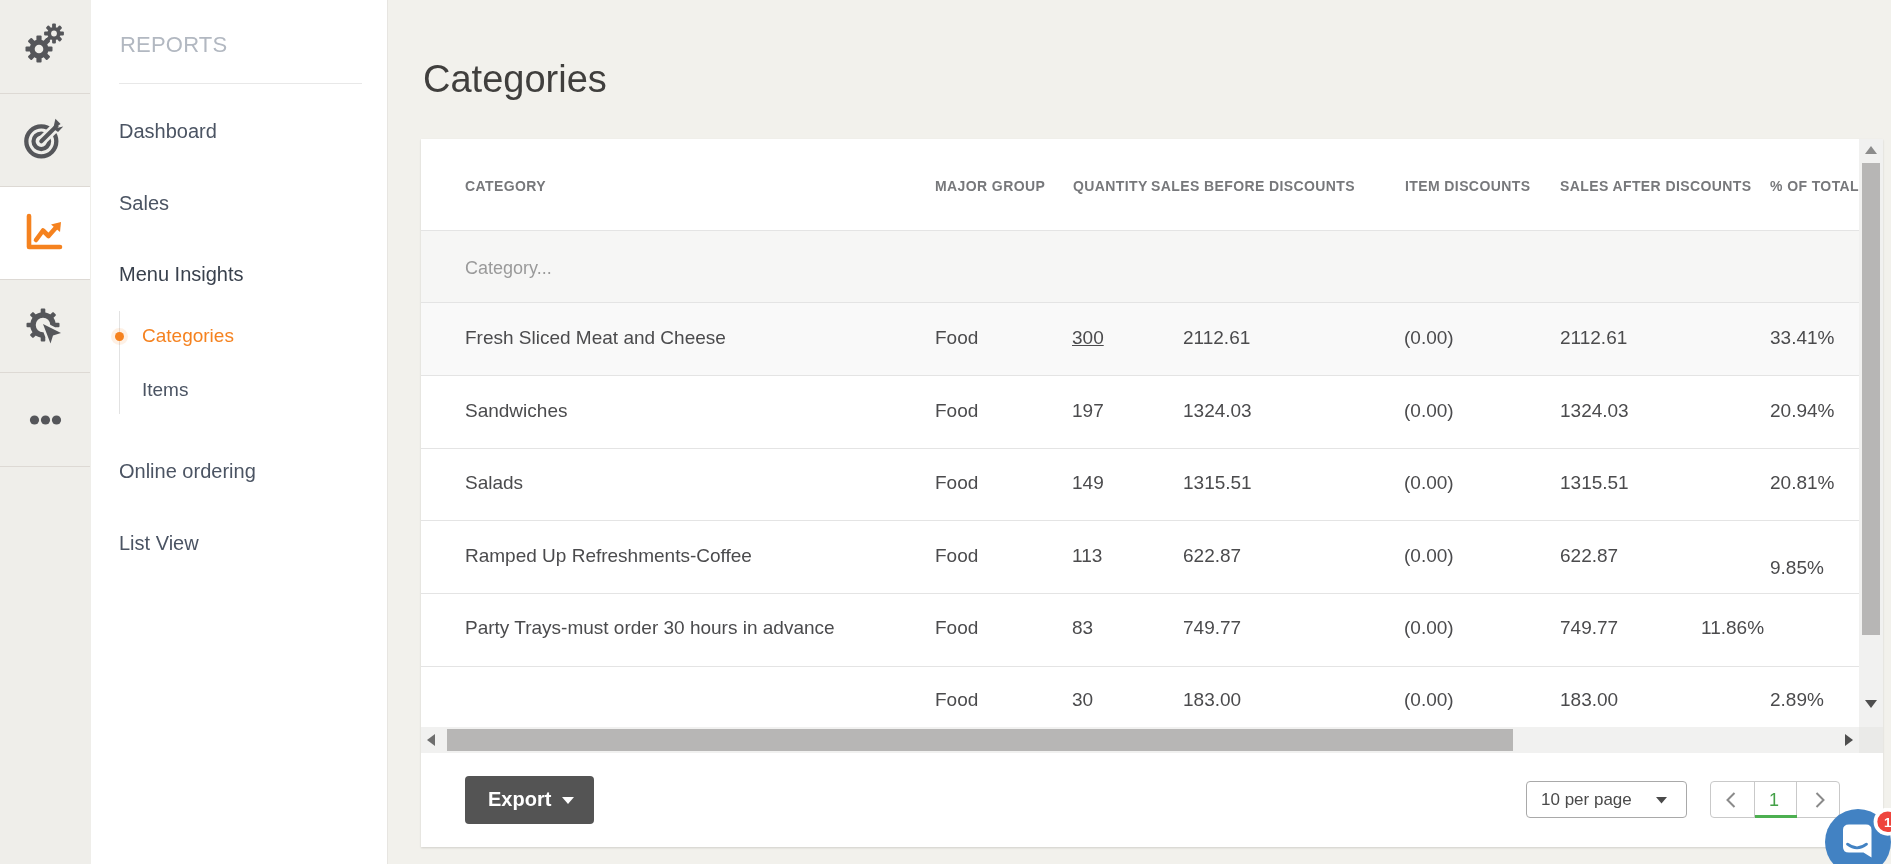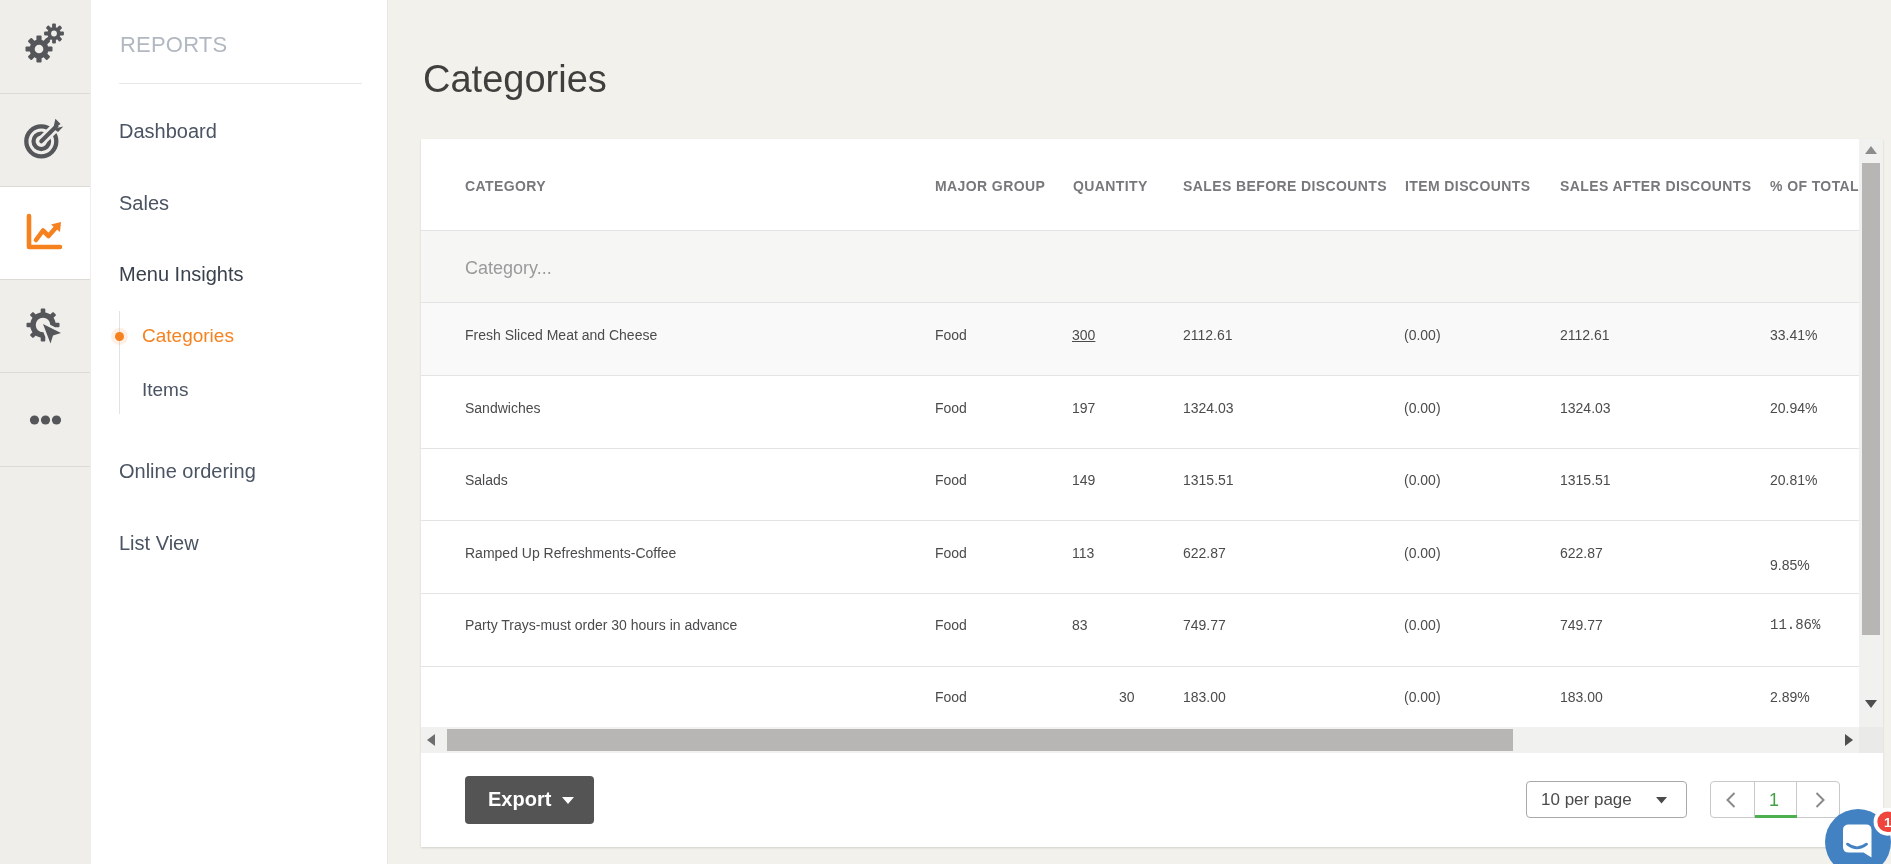--- a/index.html
+++ b/index.html
@@ -18,21 +18,21 @@
   .reports { position:absolute; left:29px; top:32px; font-size:22px; color:#b2b8c1; letter-spacing:0.2px; }
   #navline { position:absolute; left:28px; top:83px; width:243px; height:1px; background:#e8e8e8; }
 
   
   #title { left:423px; top:58px; font-size:38px; color:#403f3d; }
 
   
   #card { left:421px; top:139px; width:1462px; height:708px; background:#fff; box-shadow:0 1px 2px rgba(0,0,0,0.14); }
 
   .th { position:absolute; font-size:14px; font-weight:bold; color:#77787b; letter-spacing:0.4px; }
-  .cell { position:absolute; font-size:14px; color:#4b4b4d; white-space:nowrap; }
+  .cell { position:absolute; font-size:19px; color:#4b4b4d; white-space:nowrap; }
   .sep { position:absolute; left:0; height:1px; background:#e4e4e4; width:1438px; }
 
   
   .sb-track { position:absolute; background:#f1f1f0; }
   .sb-thumb { position:absolute; background:#b7b6b5; }
 
   
   #exportbtn { position:absolute; left:44px; top:637px; width:129px; height:48px; background:#545454; border-radius:4px; color:#fff; font-size:20px; font-weight:bold; }
   #perpage { position:absolute; left:1105px; top:642px; width:161px; height:37px; border:1px solid #a9a9a9; border-radius:4px; font-size:17px; color:#4a4a4a; }
   #pager { position:absolute; left:1289px; top:642px; width:130px; height:37px; border:1px solid #c9c9c9; border-radius:4px; }
@@ -126,21 +126,21 @@
   <div class="navitem" style="top:532px">List View</div>
 </div>
 
 <div class="abs" id="title">Categories</div>
 
 <div class="abs" id="card">
 
   <div class="th" style="left:44px; top:39px;">CATEGORY</div>
   <div class="th" style="left:514px; top:39px;">MAJOR GROUP</div>
   <div class="th" style="left:652px; top:39px;">QUANTITY</div>
-  <div class="th" style="left:762px; top:39px;">SALES BEFORE DISCOUNTS</div>
+  <div class="th" style="left:730px; top:39px;">SALES BEFORE DISCOUNTS</div>
   <div class="th" style="left:984px; top:39px;">ITEM DISCOUNTS</div>
   <div class="th" style="left:1139px; top:39px;">SALES AFTER DISCOUNTS</div>
   <div class="th" style="left:1349px; top:39px;">% OF TOTAL</div>
 
   <div style="position:absolute; left:0; top:91px; width:1438px; height:72px; background:#f6f6f5;"></div>
   <div class="sep" style="top:91px"></div>
   <div class="cell" style="left:44px; top:119px; color:#9a9a9a; font-size:18px;">Category...</div>
   <div class="sep" style="top:163px"></div>
 
   <div style="position:absolute; left:0; top:164px; width:1438px; height:72px; background:#f9f9f9;"></div>
@@ -181,24 +181,24 @@
   <div class="cell" style="left:983px; top:406px;">(0.00)</div>
   <div class="cell" style="left:1139px; top:406px;">622.87</div>
   <div class="cell" style="left:1349px; top:406px;margin-top:12px;">9.85%</div>
 
   <div class="cell" style="left:44px; top:478px;">Party Trays-must order 30 hours in advance</div>
   <div class="cell" style="left:514px; top:478px;">Food</div>
   <div class="cell" style="left:651px; top:478px;text-align:right;">83</div>
   <div class="cell" style="left:762px; top:478px;">749.77</div>
   <div class="cell" style="left:983px; top:478px;">(0.00)</div>
   <div class="cell" style="left:1139px; top:478px;">749.77</div>
-  <div class="cell" style="left:1349px; top:478px;font-family:Liberation Mono, monospace;">11.86%</div>
+  <div class="cell" style="left:1280px; top:478px;">11.86%</div>
 
   <div class="cell" style="left:514px; top:550px;">Food</div>
-  <div class="cell" style="left:651px; top:550px;margin-left:47px;">30</div>
+  <div class="cell" style="left:651px; top:550px;">30</div>
   <div class="cell" style="left:762px; top:550px;">183.00</div>
   <div class="cell" style="left:983px; top:550px;">(0.00)</div>
   <div class="cell" style="left:1139px; top:550px;">183.00</div>
   <div class="cell" style="left:1349px; top:550px;">2.89%</div>
 
   <div class="sb-track" style="left:0; top:588px; width:1438px; height:26px;"></div>
   <div class="sb-thumb" style="left:26px; top:590px; width:1066px; height:22px;"></div>
   <svg class="abs" style="left:6px; top:595px;" width="8" height="12" viewBox="0 0 8 12">
       <path d="M8 0 L8 12 L0 6 Z" fill="#6e6e6e"></path>
     </svg>

